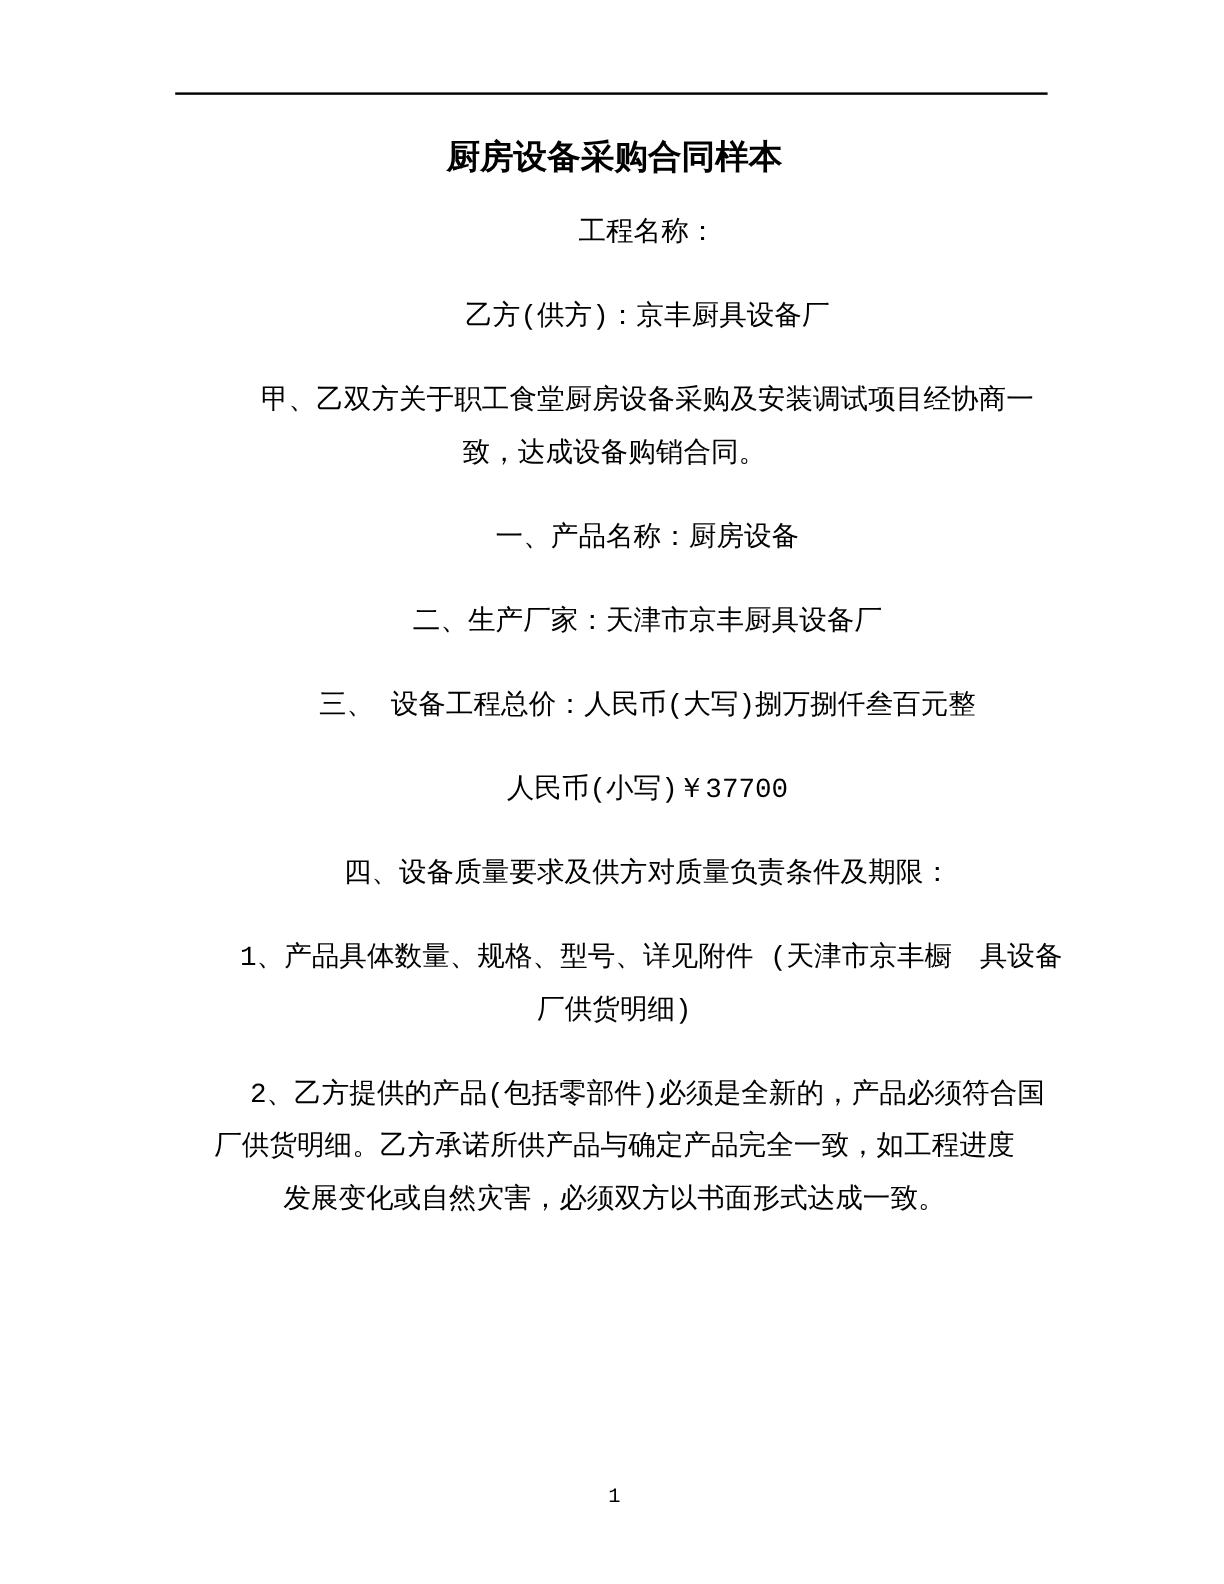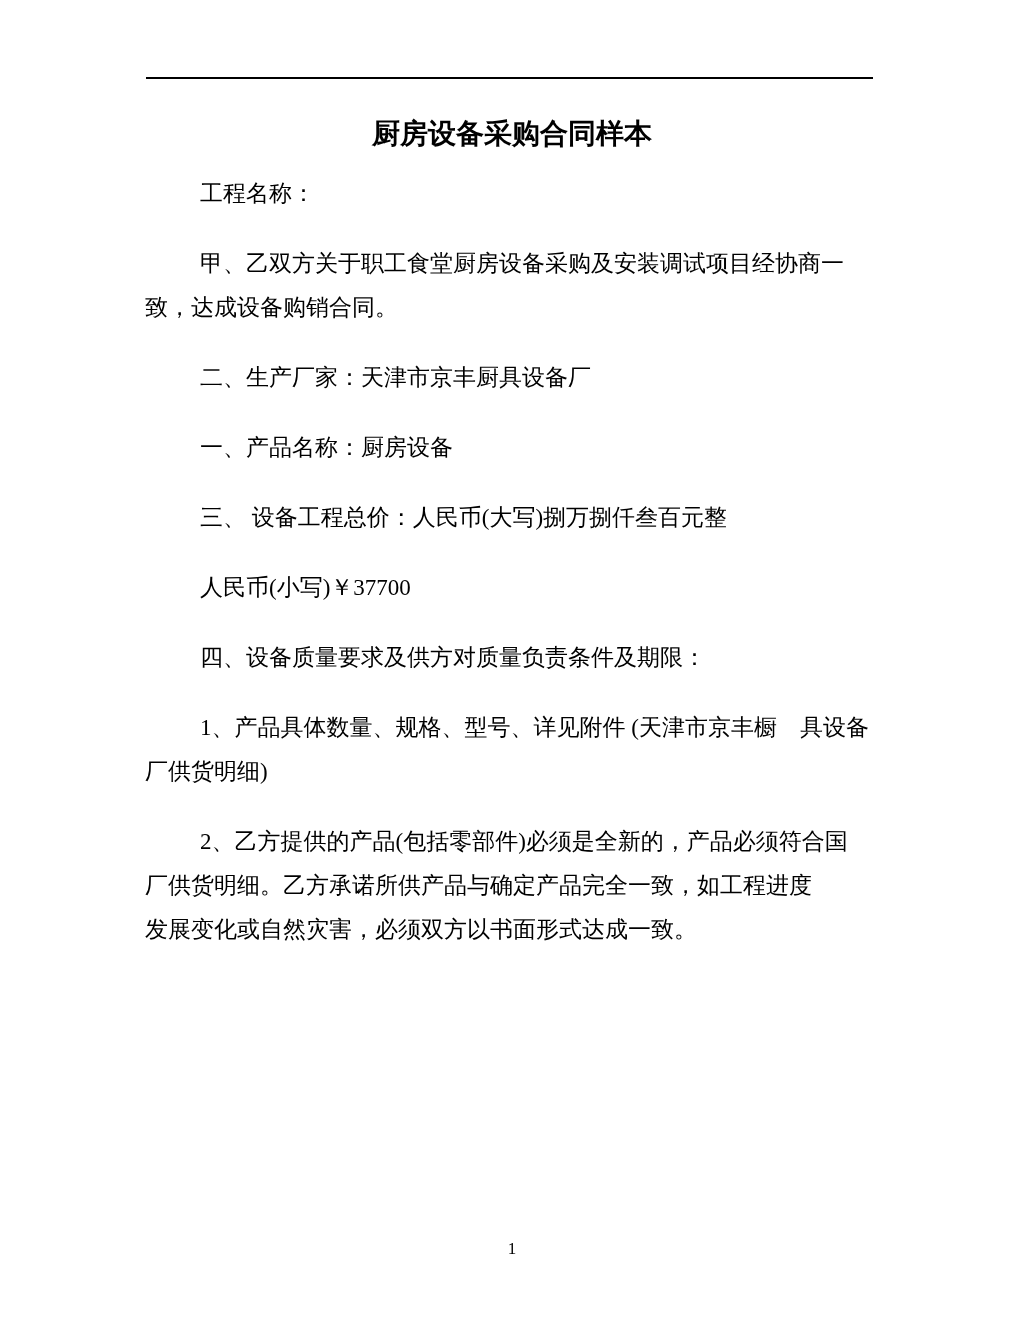--- a/index.html
+++ b/index.html
@@ -6,21 +6,21 @@
     margin: 0;
     padding: 0;
     background: #ffffff;
   }
   .page {
     position: relative;
     width: 1020px;
     height: 1320px;
     background: #ffffff;
     overflow: hidden;
-    font-family: Liberation Serif, serif;
+    font-family: Liberation Mono, monospace;
     color: #000000;
   }
   .header-rule {
     position: absolute;
     left: 146px;
     top: 77px;
     width: 727px;
     height: 2px;
     background: #000000;
   }
@@ -37,21 +37,21 @@
     font-size: 28px;
     font-weight: bold;
     text-align: center;
     white-space: pre;
   }
   .line {
     font-size: 23px;
     line-height: 44px;
     height: 44px;
     white-space: pre;
-    text-align: left;
+    text-align: center;
   }
   .line.indent {
     padding-left: 55px;
   }
   .line.para {
     margin-top: 26px;
   }
   .line.first {
     margin-top: 18px;
   }
@@ -69,24 +69,25 @@
 <body>
 
 <div class="page">
 
   <div class="header-rule"></div>
 
   <div class="content">
     <h1 class="doc-title">厨房设备采购合同样本</h1>
 
     <div class="line indent first">工程名称：</div>
+    <div class="line indent para">乙方(供方)：京丰厨具设备厂</div>
     <div class="line indent para">甲、乙双方关于职工食堂厨房设备采购及安装调试项目经协商一</div>
     <div class="line">致，达成设备购销合同。</div>
+    <div class="line indent para">一、产品名称：厨房设备</div>
     <div class="line indent para">二、生产厂家：天津市京丰厨具设备厂</div>
-    <div class="line indent para">一、产品名称：厨房设备</div>
     <div class="line indent para">三、 设备工程总价：人民币(大写)捌万捌仟叁百元整</div>
     <div class="line indent para">人民币(小写)￥37700</div>
     <div class="line indent para">四、设备质量要求及供方对质量负责条件及期限：</div>
     <div class="line indent para">1、产品具体数量、规格、型号、详见附件 (天津市京丰橱　具设备</div>
     <div class="line">厂供货明细)</div>
     <div class="line indent para">2、乙方提供的产品(包括零部件)必须是全新的，产品必须符合国</div>
     <div class="line">厂供货明细。乙方承诺所供产品与确定产品完全一致，如工程进度</div>
     <div class="line">发展变化或自然灾害，必须双方以书面形式达成一致。</div>
   </div>
 

